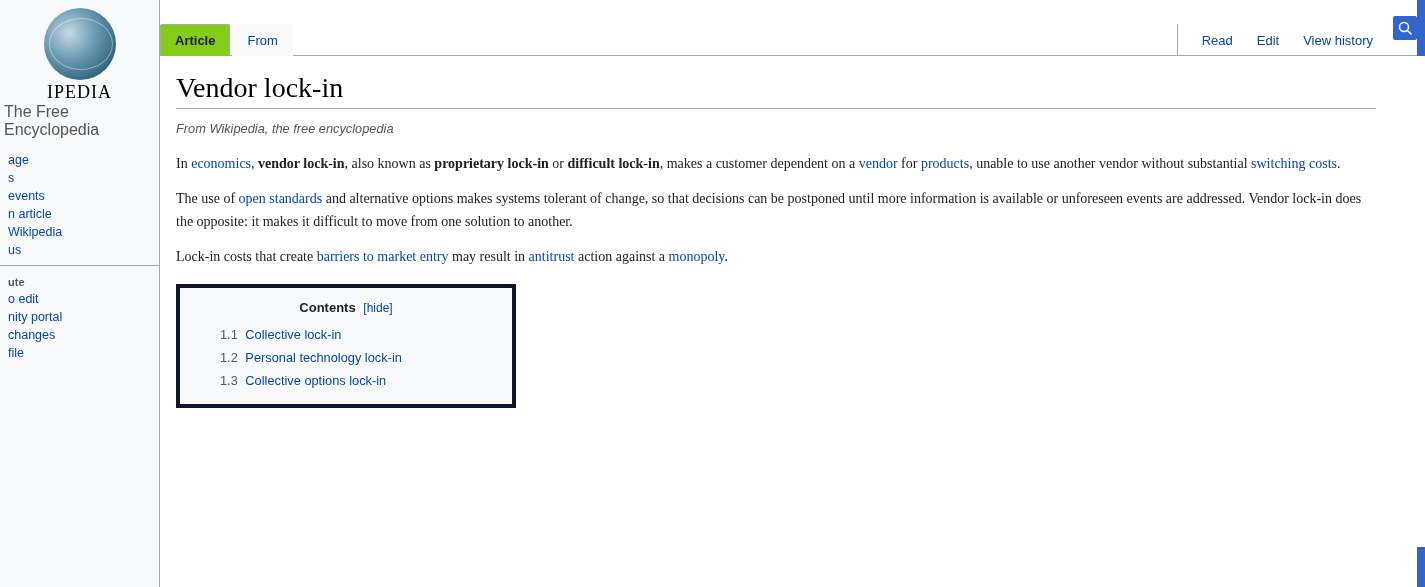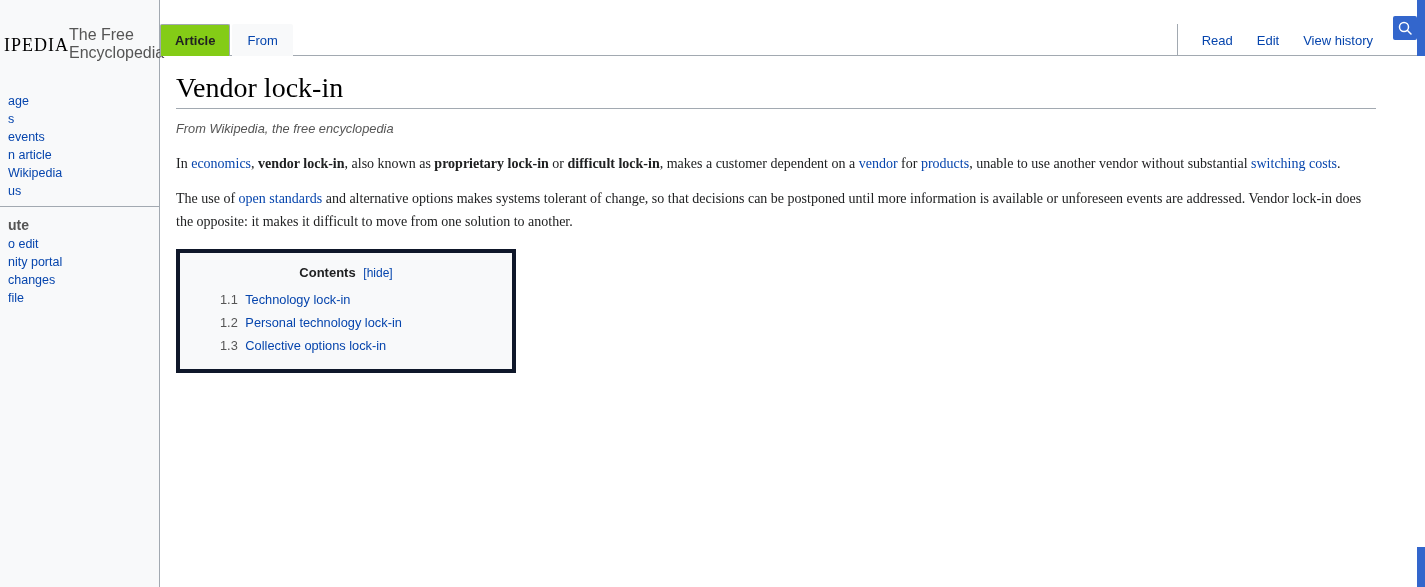--- a/index.html
+++ b/index.html
@@ -20,21 +20,21 @@
       min-width: 160px;
       background: #f8f9fa;
       border-right: 1px solid #a2a9b1;
       padding: 0;
       display: flex;
       flex-direction: column;
     }
 
     .sidebar-logo {
       display: flex;
-      flex-direction: row;
+      flex-direction: column;
       align-items: center;
       padding: 8px 4px 4px 4px;
     }
 
     .sidebar-logo-globe {
       width: 72px;
       height: 72px;
       background: radial-gradient(circle at 35% 35%, #c8d8e8, #6a9ab0 40%, #2c5f7a 80%);
       border-radius: 50%;
       position: relative;
@@ -80,21 +80,21 @@
       cursor: pointer;
     }
 
     .sidebar-divider {
       border-top: 1px solid #a2a9b1;
       margin: 6px 0;
     }
 
     .sidebar-section-label {
       font-family: sans-serif;
-      font-size: 14px;
+      font-size: 11px;
       color: #555;
       padding: 4px 8px 2px;
       font-weight: bold;
     }
 
     
     #main {
       flex: 1;
       display: flex;
       flex-direction: column;
@@ -350,30 +350,33 @@
       <p class="from-wikipedia">From Wikipedia, the free encyclopedia</p>
 
       <p class="article-para">
         In <a class="wikilink" href="#">economics</a>, <strong>vendor lock-in</strong>, also known as <strong>proprietary lock-in</strong> or <strong>difficult lock-in</strong>, makes a customer dependent on a <a class="wikilink" href="#">vendor</a> for <a class="wikilink" href="#">products</a>, unable to use another vendor without substantial <a class="wikilink" href="#">switching costs</a>.
       </p>
 
       <p class="article-para">
         The use of <a class="wikilink" href="#">open standards</a> and alternative options makes systems tolerant of change, so that decisions can be postponed until more information is available or unforeseen events are addressed. Vendor lock-in does the opposite: it makes it difficult to move from one solution to another.
       </p>
 
+      <p class="article-para">
+        Lock-in costs that create <a class="wikilink" href="#">barriers to market entry</a> may result in <a class="wikilink" href="#">antitrust</a> action against a <a class="wikilink" href="#">monopoly</a>.
+      </p>
 
       
       <div class="toc">
         <div class="toc-title">
           <span>Contents</span>
           <span class="toc-hide">[hide]</span>
         </div>
         <div class="toc-item level2">
           <span class="toc-number">1.1</span>
-          <a href="#">Technology lock-in</a>
+          <a href="#">Collective lock-in</a>
         </div>
         <div class="toc-item level2">
           <span class="toc-number">1.2</span>
           <a href="#">Personal technology lock-in</a>
         </div>
         <div class="toc-item level2">
           <span class="toc-number">1.3</span>
           <a href="#">Collective options lock-in</a>
         </div>
       </div>

